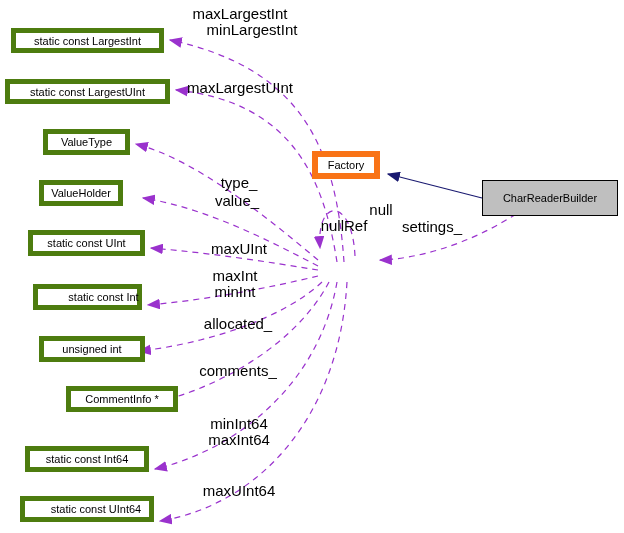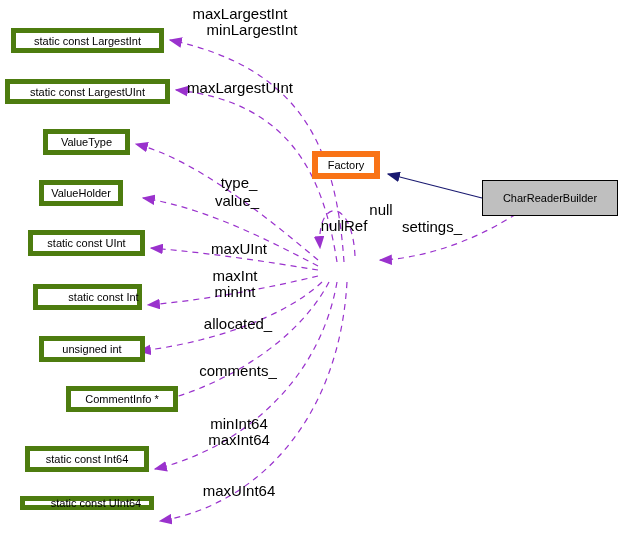--- a/index.html
+++ b/index.html
@@ -65,21 +65,21 @@
 
   <div class="node" style="left:11px;  top:28px;  width:153px; height:25px;">static const LargestInt</div>
   <div class="node" style="left:43px;  top:129px; width:87px;  height:26px;">ValueType</div>
   <div class="node" style="left:5px;   top:79px;  width:165px; height:25px;">static const LargestUInt</div>
   <div class="node" style="left:39px;  top:180px; width:84px;  height:26px;">ValueHolder</div>
   <div class="node" style="left:28px;  top:230px; width:117px; height:26px;">static const UInt</div>
   <div class="node" style="left:33px;  top:284px; width:109px; height:26px;padding-left:32px;">static const Int</div>
   <div class="node" style="left:39px;  top:336px; width:106px;  height:26px;">unsigned int</div>
   <div class="node" style="left:31px;  top:386px; width:112px; height:26px;margin-left:35px;">CommentInfo *</div>
   <div class="node" style="left:25px;  top:446px; width:124px; height:26px;">static const Int64</div>
-  <div class="node" style="left:20px;  top:496px; width:134px; height:14px;padding-left:18px;">static const UInt64</div>
+  <div class="node" style="left:20px;  top:496px; width:134px; height:26px;padding-left:18px;">static const UInt64</div>
 
   <div class="node linked" style="left:312px; top:151px; width:68px;  height:28px;">Factory</div>
   <div class="node current" style="left:482px; top:180px; width:136px; height:36px;">CharReaderBuilder</div>
 
   <span class="elabel" style="left:240px; top:7px;">maxLargestInt</span>
   <span class="elabel" style="left:252px; top:23px;">minLargestInt</span>
   <span class="elabel" style="left:240px; top:81px;">maxLargestUInt</span>
   <span class="elabel" style="left:239px; top:140px;margin-top:36px;">type_</span>
   <span class="elabel" style="left:237px; top:194px;">value_</span>
   <span class="elabel" style="left:239px; top:242px;">maxUInt</span>

